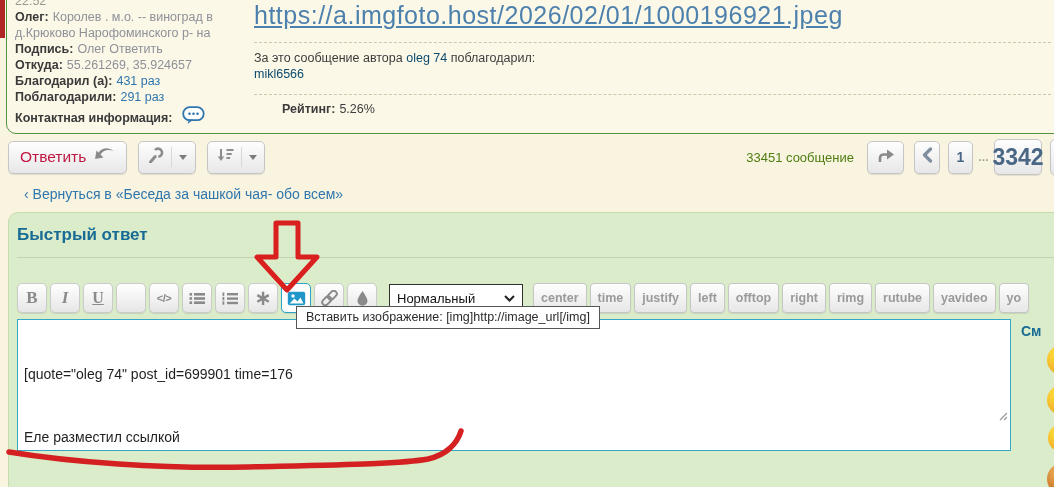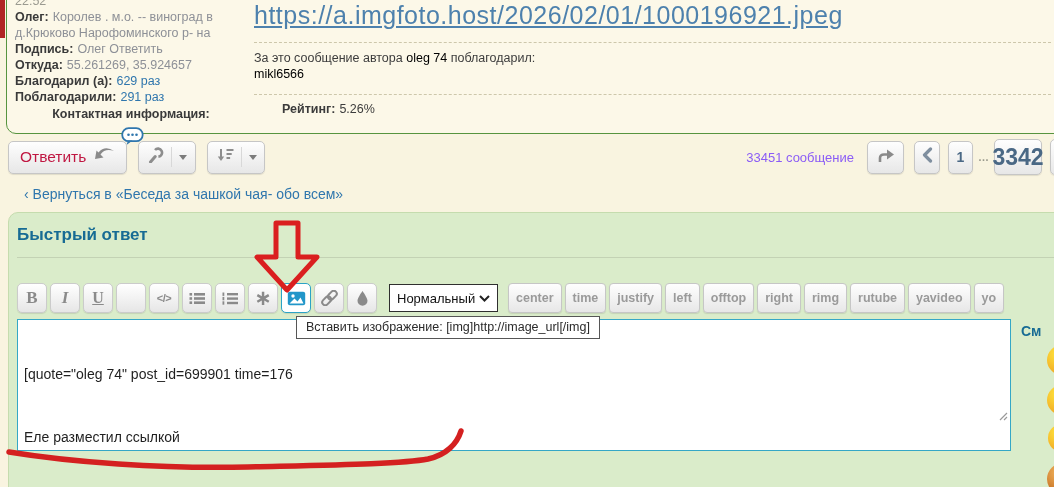--- a/index.html
+++ b/index.html
@@ -6,41 +6,41 @@
   .page{position:relative;width:1054px;height:487px;background:#f9f4e0;overflow:hidden;
         font-family:"Liberation Sans","DejaVu Sans",sans-serif;}
 
   
   .post{position:absolute;left:6px;top:-14px;width:1058px;height:146px;background:#fcf8e8;
         border:1px solid #57943f;border-radius:10px;}
   .profile{position:absolute;left:8px;top:6px;width:236px;font-size:12.5px;line-height:16px;color:#8d9097;}
   .profile b{color:#3a3a3a;font-weight:bold;margin-right:4px;}
   .pf-time{color:#9a9a90;}
   .pf-link{color:#2f76ad;}
-  .pf-contact{display:flex;align-items:center;gap:5px;margin-top:1px;flex-direction:column;}
+  .pf-contact{display:flex;align-items:center;gap:5px;margin-top:1px;}
   .message{position:absolute;left:236px;top:14px;right:14px;margin-left:11px;}
   .img-link{display:inline-block;font-size:25px;color:#4d81ad;text-decoration:underline;letter-spacing:.5px;}
   .dashes{border-top:1px dashed #cdc7ab;margin:12px 0 7px 0;}
   .thanks{font-size:12.5px;line-height:16px;color:#3c3c3c;}
-  .thanks a{color:#000000;text-decoration:none;}
+  .thanks a{color:#0c4a6e;text-decoration:none;}
   .rating{font-size:12.5px;color:#3c3c3c;margin-top:7px;padding-left:28px;}
   .rating b{margin-right:4px;}
 
   
   .actions{position:absolute;top:139px;left:8px;right:-26px;display:flex;align-items:center;}
   .btn{background:linear-gradient(#fefefe,#e7e7e7);border:1px solid #c6c6c6;border-radius:5px;
        height:33px;box-sizing:border-box;display:flex;align-items:center;justify-content:center;
        box-shadow:0 1px 1px rgba(0,0,0,.10);cursor:pointer;}
   .reply-btn{padding:0 11px;gap:8px;}
   .reply-text{color:#c01742;font-weight:normal;font-size:15.5px;}
   .tool-btn{width:58px;margin-left:11px;}
   .vdiv{width:1px;height:20px;background:#d8d8d8;margin:0 7px;}
   .caret{width:0;height:0;border-left:4px solid transparent;border-right:4px solid transparent;
          border-top:5px solid #7c7c7c;}
-  .count{margin-left:auto;font-size:13px;color:#8b5cf6;margin-right:13px;}
+  .count{margin-left:auto;font-size:13px;color:#4d7c0f;margin-right:13px;}
   .pg-btn{color:#4a6885;font-weight:bold;font-size:14px;}
   .jump-btn{width:37px;margin-right:10px;}
   .prev-btn{width:26px;margin-right:8px;}
   .p1-btn{width:25px;}
   .dots{font-size:11px;color:#9a9a8d;margin:0 5px;font-weight:bold;}
   .pg-cur{width:48px;height:36px;font-size:23px;}
   .pg-part{width:30px;height:36px;margin-left:8px;}
 
   .back-link{position:absolute;top:186px;left:24px;font-size:14px;color:#2f76ad;text-decoration:none;}
 
@@ -53,53 +53,53 @@
   .bb-btn{width:30px;height:30px;flex:0 0 auto;border-radius:5px;background:linear-gradient(#ffffff,#e6e6e6);
           border:1px solid #cbcbcb;box-sizing:border-box;display:flex;align-items:center;justify-content:center;
           color:#8a8a8a;font-weight:bold;box-shadow:0 1px 1px rgba(0,0,0,.10);cursor:pointer;}
   .bb-b{font-family:"Liberation Serif",serif;font-size:17px;}
   .bb-i{font-family:"Liberation Serif",serif;font-size:17px;font-style:italic;}
   .bb-u{font-family:"Liberation Serif",serif;font-size:16px;text-decoration:underline;}
   .bb-q{font-size:26px;line-height:10px;padding-top:12px;}
   .bb-c{font-size:11px;letter-spacing:-.5px;}
   .bb-a{font-size:21px;}
   .bb-btn.active{border:1px solid #2ba3c6;background:#fff;}
-  .format-select{width:109px;height:28px;box-sizing:border-box;border:1px solid #2f2f2f;background:#fff;
+  .format-select{width:134px;height:28px;box-sizing:border-box;border:1px solid #2f2f2f;background:#fff;
           display:flex;align-items:center;margin:0 7px 0 9px;padding:0 7px;font-size:13px;color:#111;cursor:pointer;}
   .format-select span{flex:1;}
   .txt-btn{height:30px;padding:0 7px;font-size:12.5px;font-weight:bold;color:#9a9a9a;
            border-radius:4px;white-space:nowrap;flex:0 0 auto;}
 
   .editor{position:absolute;left:8px;top:106px;width:994px;height:132px;background:#fff;
           border:1px solid #35a7c6;box-sizing:border-box;padding:2px 6px;font-size:14px;line-height:21px;
           color:#1f1f1f;white-space:pre-wrap;overflow:hidden;cursor:text;}
   .resize-handle{position:absolute;right:2px;bottom:2px;}
 
   .smilies{position:absolute;left:1012px;top:110px;width:60px;}
   .sm-label{font-size:14px;font-weight:bold;color:#176b94;}
   .em{position:absolute;border-radius:50%;cursor:pointer;}
   .em-y{background:radial-gradient(circle at 35% 30%,#ffe43c,#f0a725 75%);}
   .em-o{background:radial-gradient(circle at 35% 30%,#f2b35c,#c06a1e 75%);}
 
-  .tooltip{position:absolute;left:296px;top:316px;background:#fff;border:1px solid #565656;
+  .tooltip{position:absolute;left:296px;top:306px;background:#fff;border:1px solid #565656;
            padding:3px 9px 4px 9px;font-size:12.5px;color:#2b2b2b;white-space:nowrap;z-index:40;}
   .annotations{position:absolute;left:0;top:0;z-index:60;pointer-events:none;}
 </style>
 </head>
 <body>
 
 <div class="page">
 
   <div class="post">
     <div class="profile">
       <div class="pf-time">22:52</div>
       <div><b>Олег:</b><span>Королев . м.о. -- виноград в д.Крюково Нарофоминского р- на</span></div>
       <div><b>Подпись:</b><span>Олег Ответить</span></div>
       <div><b>Откуда:</b><span>55.261269, 35.924657</span></div>
-      <div><b>Благодарил (а):</b><span class="pf-link">629 раз</span></div>
+      <div><b>Благодарил (а):</b><span class="pf-link">431 раз</span></div>
       <div><b>Поблагодарили:</b><span class="pf-link">291 раз</span></div>
       <div class="pf-contact">
         <b>Контактная информация:</b>
         <span>
           <svg width="24" height="19" viewBox="0 0 24 19">
             <rect x="1.2" y="1.2" width="20.5" height="13" rx="6.5" fill="#fff" stroke="#2f76ad" stroke-width="1.8"></rect>
             <path d="M7,13.5 L5.5,18 L11.5,13.5 Z" fill="#2f76ad"></path>
             <circle cx="7.5" cy="7.7" r="1.3" fill="#2f76ad"></circle>
               <circle cx="11.5" cy="7.7" r="1.3" fill="#2f76ad"></circle>
               <circle cx="15.5" cy="7.7" r="1.3" fill="#2f76ad"></circle>

